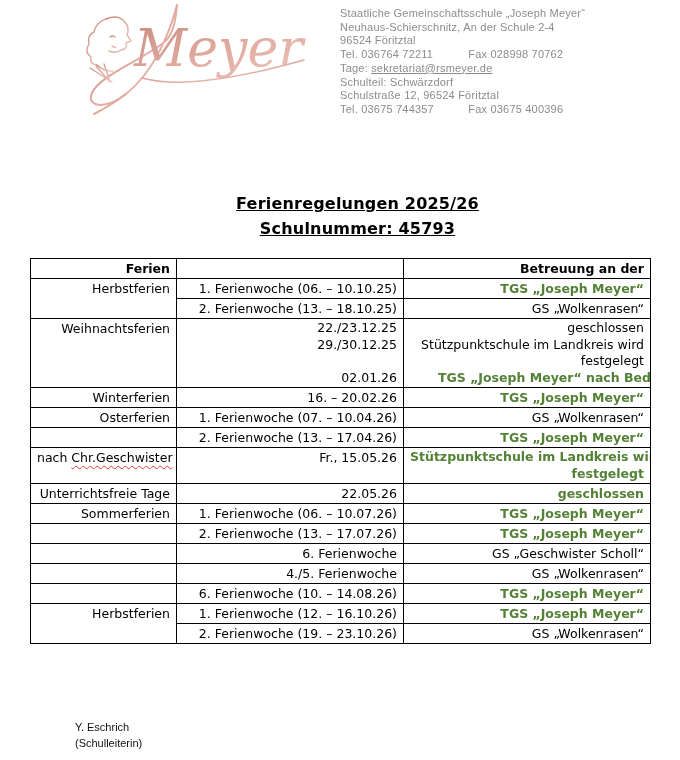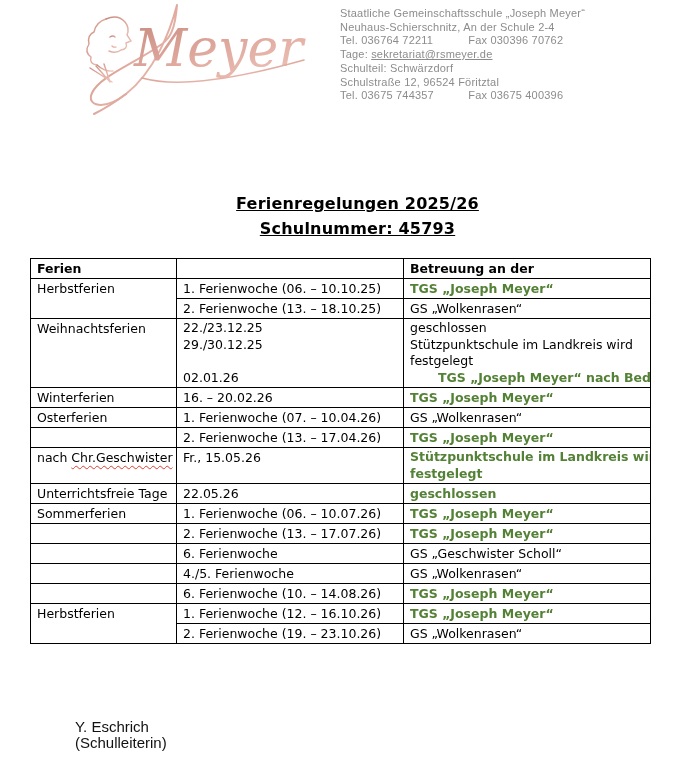--- a/index.html
+++ b/index.html
@@ -30,34 +30,34 @@
   table.ferien {
     position:absolute; left:30px; top:258px; width:620px;
     border-collapse:collapse; table-layout:fixed;
     font-size:12.5px;
   }
   table.ferien col.c1 { width:146px; }
   table.ferien col.c2 { width:227px; }
   table.ferien col.c3 { width:247px; }
   table.ferien td {
     border:1.5px solid #000; padding:1px 6px; vertical-align:top;
-    height:20px; line-height:17px; overflow:hidden; white-space:nowrap;
+    height:20px; line-height:17px; overflow:hidden; white-space:nowrap;text-align:right;
   }
   table.ferien td.hdr { font-weight:bold; }
   td.green, .green { color:#538135; font-weight:bold;margin-left:28px; }
   td .line { min-height:16.5px; line-height:16.5px; }
   .squiggle {
     text-decoration:underline wavy #e03c31 1px;
     text-underline-offset:3px;
   }
 
   
   .signature {
     position:absolute; left:75px; top:719px;
-    font-family:"Liberation Sans", sans-serif; font-size:15px;
+    font-family:"Liberation Sans", sans-serif; font-size:11px;
     line-height:16px; color:#111;
   }
 </style>
 </head>
 <body>
 
 <div class="page">
 
   <svg class="logo" viewBox="0 0 272 118">
     <defs>
@@ -82,23 +82,24 @@
     </g>
 
     <text x="70" y="64" font-family="DejaVu Serif, serif" font-style="italic" font-size="52" fill="url(#rose)">Meyer</text>
 
     <path d="M78,76 C120,88 190,72 240,58" fill="none" stroke="url(#rose)" stroke-width="1.6" stroke-linecap="round"></path>
   </svg>
 
   <div class="address">
     <div>Staatliche Gemeinschaftsschule „Joseph Meyer“</div>
     <div>Neuhaus-Schierschnitz, An der Schule 2-4</div>
+    <div>96524 Föritztal</div>
     <div class="telrow">
       <span class="tel">Tel. 036764 72211</span>
-      <span>Fax 030396 70762</span>
+      <span>Fax 028998 70762</span>
     </div>
     <div>
       <span>Tage: </span><a class="mail" href="#">sekretariat@rsmeyer.de</a>
     </div>
     <div>Schulteil: Schwärzdorf</div>
     <div>Schulstraße 12, 96524 Föritztal</div>
     <div class="telrow">
       <span class="tel">Tel. 03675 744357</span>
       <span>Fax 03675 400396</span>
     </div>

